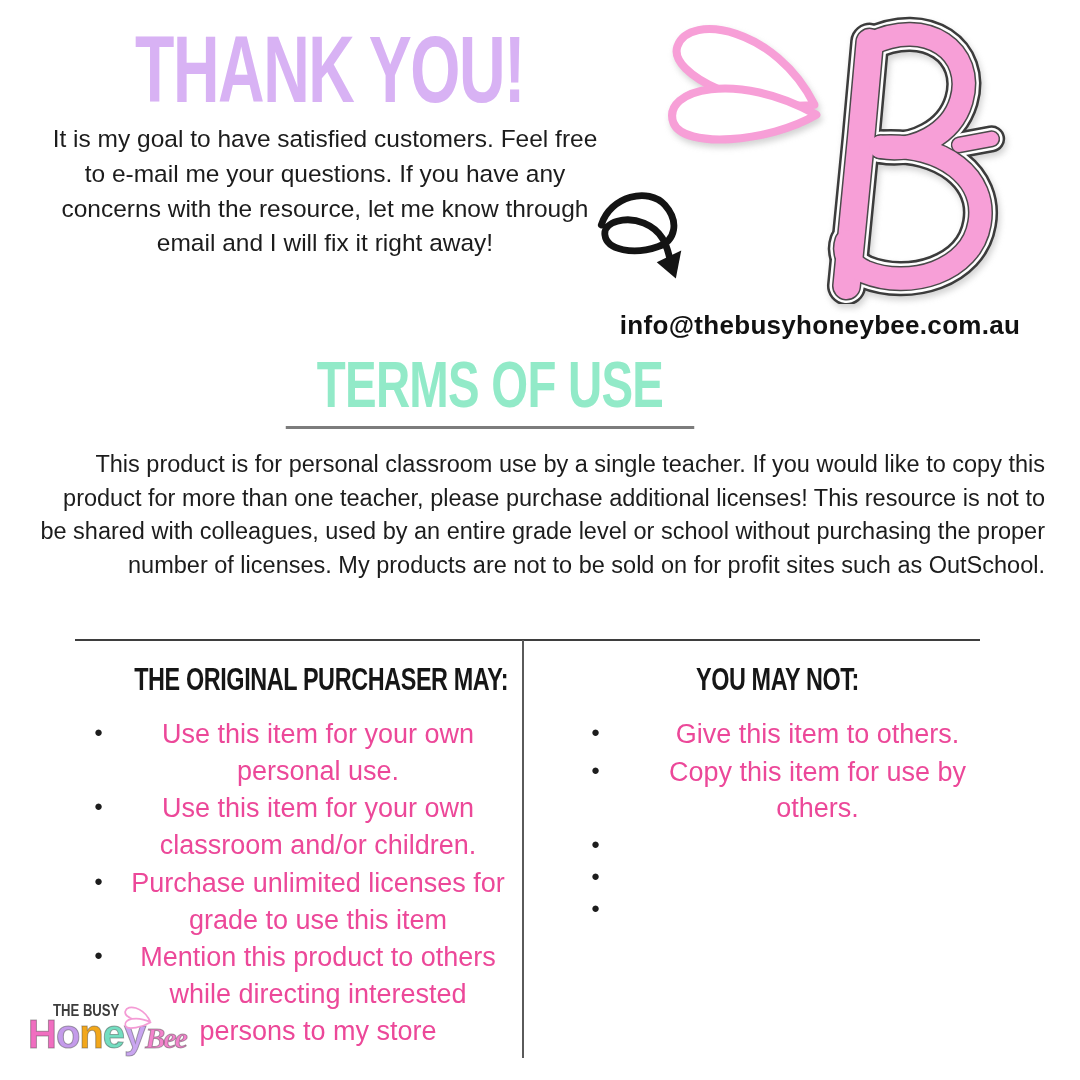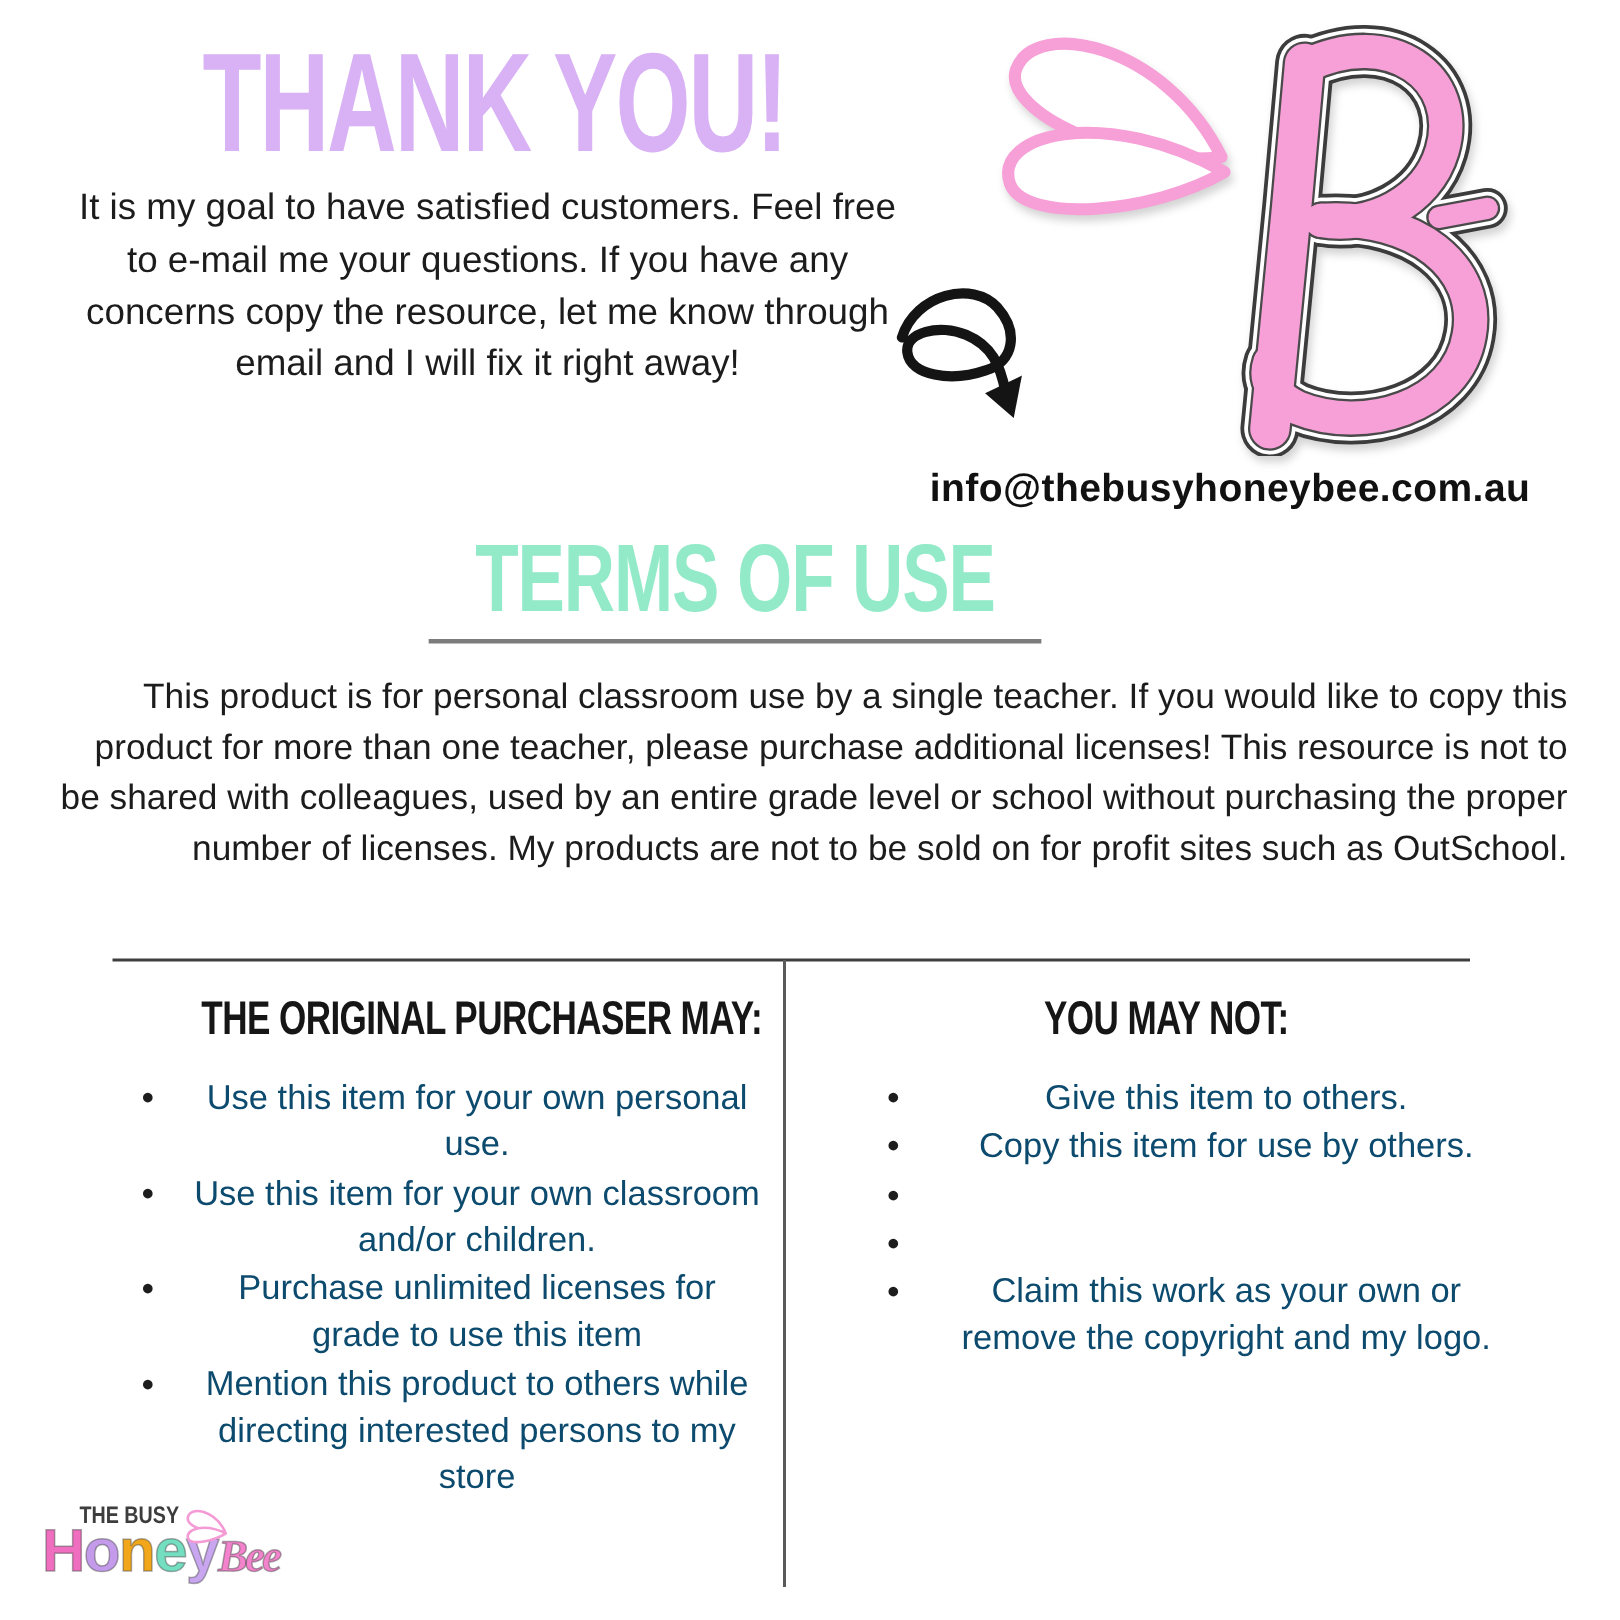--- a/index.html
+++ b/index.html
@@ -47,21 +47,21 @@
   .col-left{left:88px;width:420px;}
   .col-right{left:545px;width:465px;}
   .col-title{
     margin:0 0 20px 0;text-align:center;font-weight:700;font-size:30px;letter-spacing:-0.5px;
     transform:scale(0.78,1.05);transform-origin:center top;color:#161616;white-space:nowrap;
   }
   .bullets{list-style:none;margin:0;padding:0;}
   .bullet-item{display:flex;align-items:flex-start;margin:0 0 1px 0;}
   .col-right .bullet-item{padding-left:40px;}
   .dot{flex:0 0 34px;font-size:15px;line-height:31px;color:#1d1d1d;text-align:left;padding-left:6px;}
-  .bullet-text{flex:1;text-align:center;font-size:23px;line-height:1.36;color:#0c4a6e;}
+  .bullet-text{flex:1;text-align:center;font-size:27px;line-height:1.36;color:#ec4899;}
   
   .footer-logo{position:absolute;left:26px;top:1000px;width:210px;height:76px;}
   .fl-top{
     position:absolute;left:27px;top:2px;font-weight:700;font-size:16px;color:#3d3d3d;
     transform:scaleX(0.82);transform-origin:left top;letter-spacing:0;white-space:nowrap;
   }
   .fl-row{position:absolute;left:2px;top:12px;white-space:nowrap;}
   .fl-letter{
     font-weight:700;font-size:40px;letter-spacing:-1px;
     -webkit-text-stroke:1px rgba(70,70,70,.45);
@@ -72,21 +72,21 @@
   }
   .fl-wings{position:absolute;left:88px;top:4px;width:48px;height:28px;}
 </style>
 </head>
 <body>
 
 <div class="canvas">
 
   <h1 class="thank-title" style="color: rgb(216, 178, 244);">THANK YOU!</h1>
 
-  <p class="thank-body">It is my goal to have satisfied customers. Feel free to e-mail me your questions. If you have any concerns copy the resource, let me know through email and I will fix it right away!</p>
+  <p class="thank-body">It is my goal to have satisfied customers. Feel free to e-mail me your questions. If you have any concerns with the resource, let me know through email and I will fix it right away!</p>
 
   <svg class="arrow" viewBox="0 0 110 120">
     <path d="M 8,44 C 18,12 60,2 78,22 C 94,40 90,62 70,68 C 44,77 14,72 12,55 C 10,40 36,34 55,42 C 74,50 80,64 84,84" fill="none" stroke="#141414" stroke-width="7.5" stroke-linecap="round"></path>
     <path d="M 90,103 L 69,85 L 96,72 Z" fill="#141414"></path>
   </svg>
 
   <svg class="brand-logo" viewBox="0 0 340 290">
     <g fill="#ffffff" stroke="#F79FD7" stroke-width="8" stroke-linejoin="round">
       <path d="M 150,92 C 112,16 26,0 14,34 C 4,62 86,100 150,92 Z"></path>
       <path d="M 152,102 C 74,58 -2,76 10,110 C 20,136 104,130 152,102 Z"></path>
@@ -168,21 +168,20 @@
         <span class="bullet-text">Copy this item for use by others.</span>
       </li>
       <li class="bullet-item">
         <span class="dot">●</span>
       </li>
       <li class="bullet-item">
         <span class="dot">●</span>
       </li>
       <li class="bullet-item">
         <span class="dot">●</span>
-        <span class="bullet-text">Claim this work as your own or remove the copyright and my logo.</span>
       </li>
     </ul>
   </section>
 
   <div class="footer-logo">
     <div class="fl-top">THE BUSY</div>
     <div class="fl-row">
       <span class="fl-letter" style="color: rgb(240, 110, 192);">H</span><span class="fl-letter" style="color: rgb(196, 155, 234);">o</span><span class="fl-letter" style="color: rgb(242, 167, 27);">n</span><span class="fl-letter" style="color: rgb(116, 222, 193);">e</span><span class="fl-letter" style="color: rgb(201, 166, 240);">y</span><span class="fl-bee" style="color: rgb(243, 131, 204);">Bee</span>
     </div>
     <svg class="fl-wings" viewBox="0 0 46 40">

